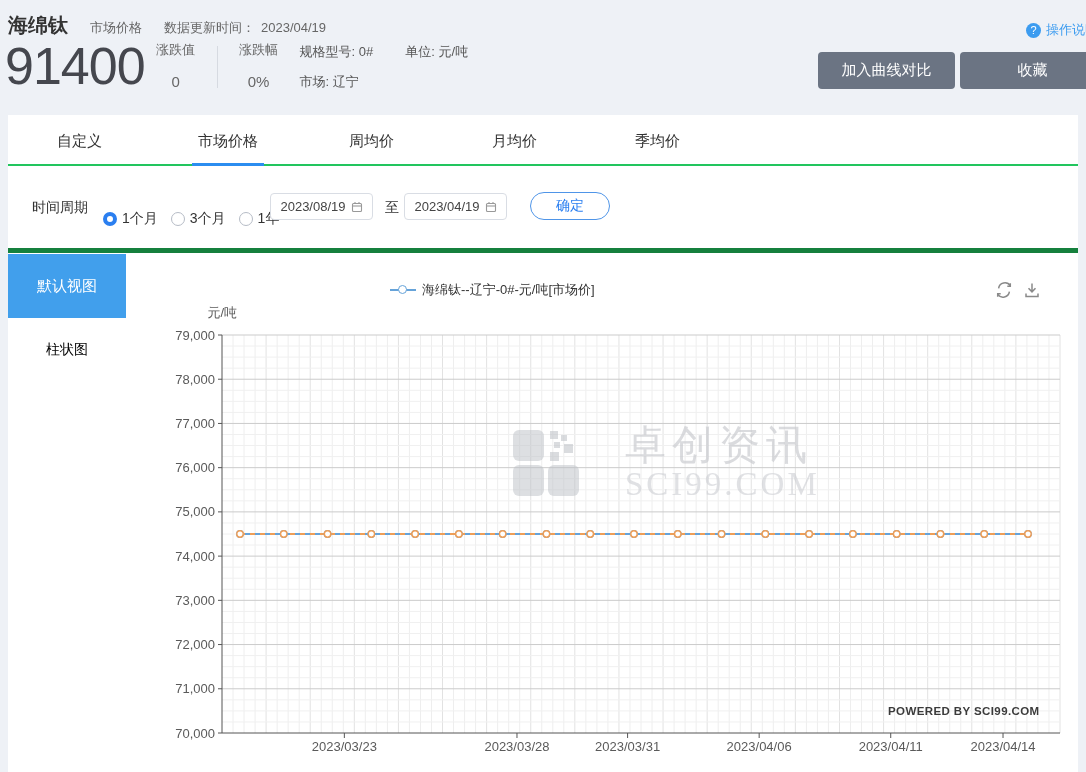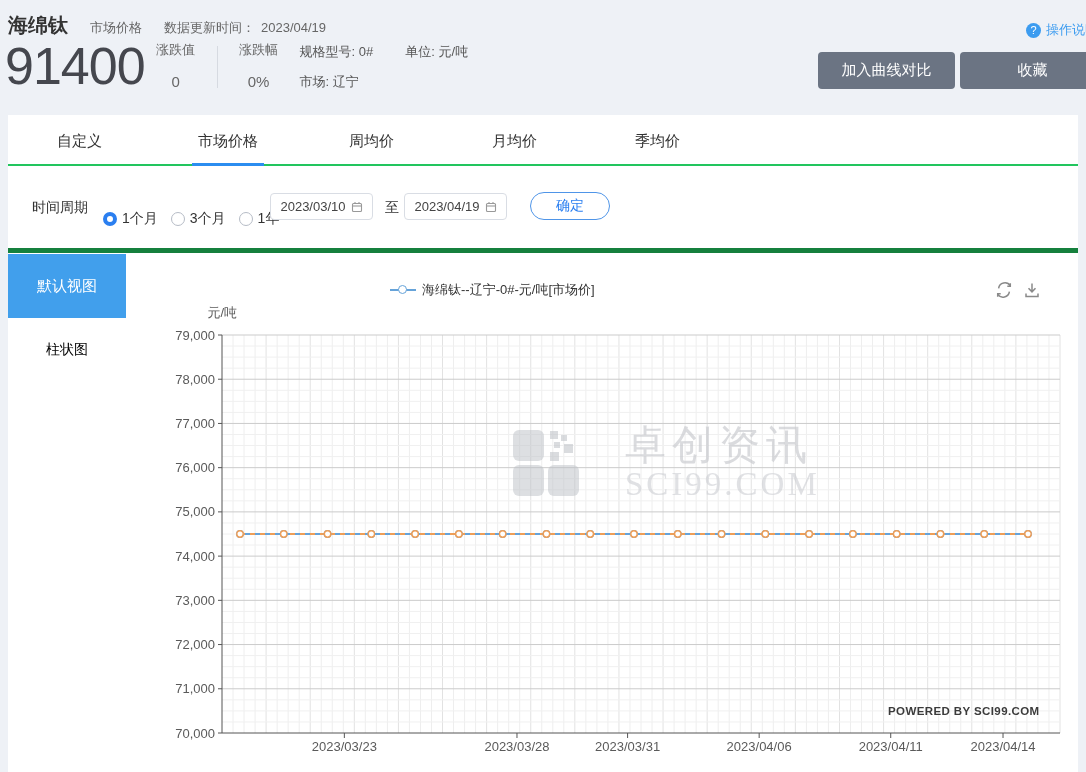--- a/index.html
+++ b/index.html
@@ -135,21 +135,21 @@
     <span class="radio-opt">
       <span class="radio"></span>
       <span class="radio-label">3个月</span>
     </span>
     <span class="radio-opt">
       <span class="radio"></span>
       <span class="radio-label">1年</span>
     </span>
   </div>
   <div class="date-box date-from">
-    <span>2023/03/10</span>
+    <span>2023/08/19</span>
     <svg width="12" height="12" viewBox="0 0 12 12">
       <rect x="1.5" y="2.5" width="9" height="8" rx="1" fill="none" stroke="#999" stroke-width="1.1"></rect>
       <line x1="1.5" y1="5" x2="10.5" y2="5" stroke="#999" stroke-width="1.1"></line>
       <line x1="4" y1="1" x2="4" y2="3" stroke="#999" stroke-width="1.1"></line>
       <line x1="8" y1="1" x2="8" y2="3" stroke="#999" stroke-width="1.1"></line>
     </svg>
   </div>
   <span class="to-label">至</span>
   <div class="date-box date-to">
     <span>2023/04/19</span>

